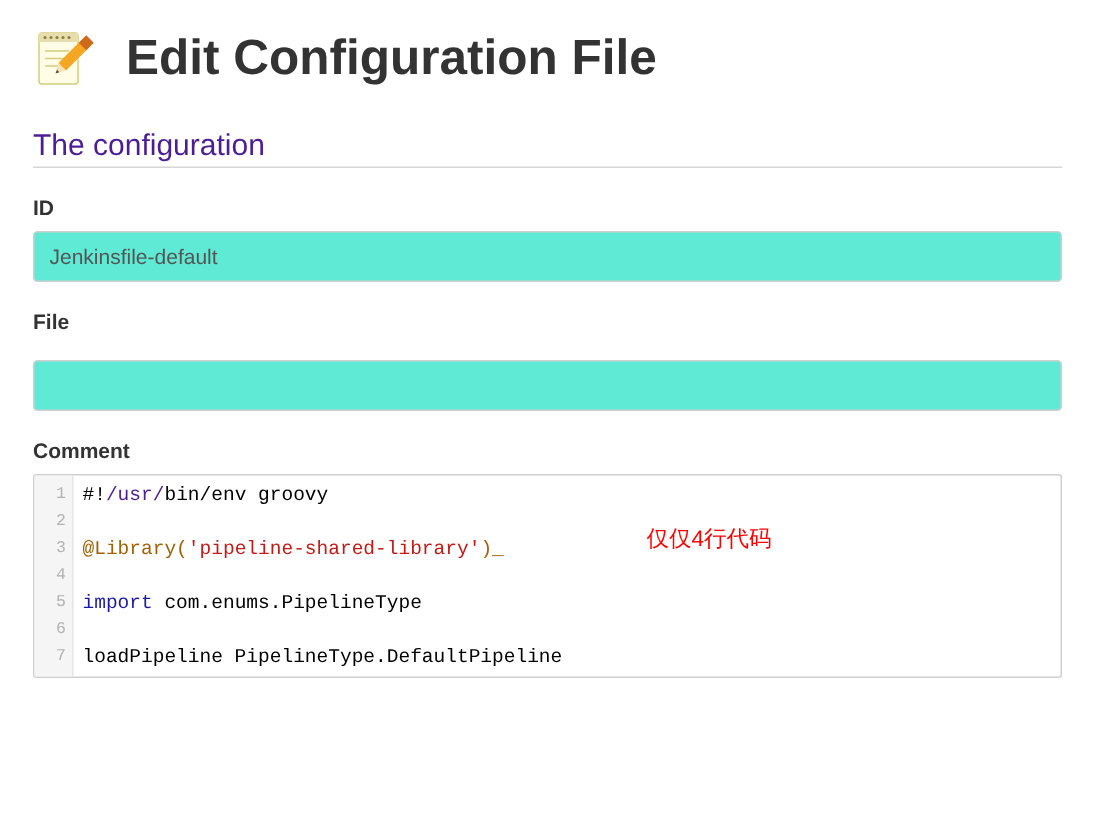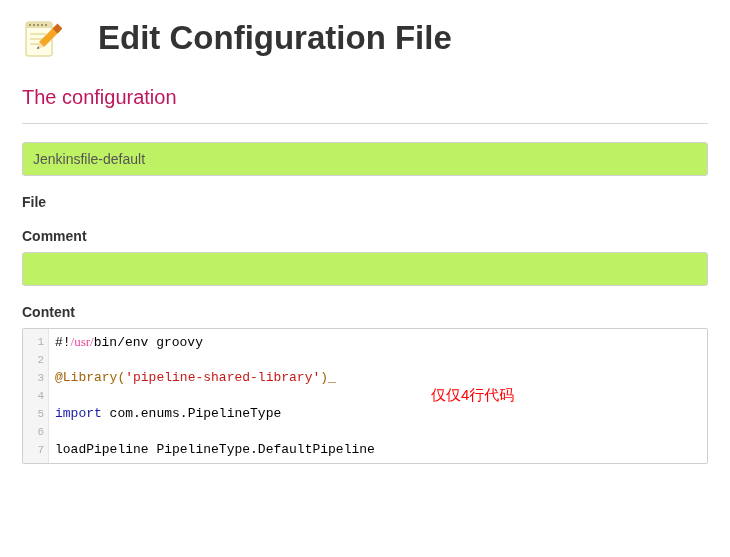--- a/index.html
+++ b/index.html
@@ -7,57 +7,57 @@
   body {
     width: 730px;
     background: #ffffff;
     font-family: Arial, Helvetica, sans-serif;
     color: #333;
     padding: 18px 22px 0 22px;
   }
   .page-header {
     display: flex;
     align-items: center;
-    gap: 36px;
+    gap: 22px;
     margin-bottom: 28px;
   }
   .page-header .icon {
     width: 40px; height: 40px;
     flex: 0 0 40px;
   }
   .page-title {
     font-size: 33px;
     font-weight: 700;
     color: #333;
     margin: 0;
   }
   .section-title {
     font-size: 20px;
     font-weight: 400;
-    color: #be185d;
+    color: #4c1d95;
     margin: 0 0 4px 0;
-    padding-bottom: 14px;
+    padding-bottom: 2px;
     border-bottom: 1px solid #d6d6d6;
   }
   .field { margin-top: 18px; }
   .field-label {
     font-size: 14px;
     font-weight: 700;
     color: #333;
     margin-bottom: 8px;
   }
   .text-input {
     width: 100%;
     height: 34px;
     border: 1px solid #cfcfcf;
     border-radius: 3px;
     padding: 0 10px;
     font-size: 14px;
     color: #555;
-    background: #bef264;
+    background: #5eead4;
     outline: none;
   }
 
   .code-editor {
     border: 1px solid #cfcfcf;
     border-radius: 2px;
     display: flex;
     font-family: Consolas, "Courier New", monospace;
     font-size: 13px;
     line-height: 18px;
@@ -76,21 +76,21 @@
   }
   .gutter div { height: 18px; }
   .code {
     padding: 4px 6px;
     white-space: pre;
     color: #000;
     flex: 1;
     overflow: hidden;
   }
   .code-line { height: 18px; }
-  .tok-regex  { color: #ec4899; font-family: Liberation Serif, serif; }   
+  .tok-regex  { color: #4c1d95; }   
   .tok-anno   { color: #a16207; }
   .tok-string { color: #c41a16; margin-top: 20px; }   
   .tok-import { color: #1a1aa6; font-family: Liberation Mono, monospace; }
 
   .annotation {
     position: absolute;
     color: #ff0000;
     font-family: "Microsoft YaHei", Arial, sans-serif;
     font-size: 15px;
     font-weight: 400;
@@ -119,40 +119,40 @@
       <polygon points="15,31 17.5,30.2 16,28.5" fill="#4a4a4a"></polygon>
       <rect x="32" y="7" width="7" height="7" transform="rotate(45 35.5 10.5)" fill="#d06a1b"></rect>
     </svg>
   </span>
   <h1 class="page-title">Edit Configuration File</h1>
 </div>
 
 <h2 class="section-title">The configuration</h2>
 
 <div class="field">
+  <div class="field-label">ID</div>
   <input class="text-input" type="text" value="Jenkinsfile-default" style="">
 </div>
 
 <div class="field">
   <div class="field-label">File</div>
 </div>
 
 <div class="field">
-  <div class="field-label">Comment</div>
   <input class="text-input" type="text" value="" style="">
 </div>
 
 <div class="field">
-  <div class="field-label">Content</div>
+  <div class="field-label">Comment</div>
   <div class="code-editor">
     <div class="gutter" id="gutter">
         <div>1</div>
         <div>2</div>
         <div>3</div>
         <div>4</div>
         <div>5</div>
         <div>6</div>
         <div>7</div>
       </div>
     <div class="code" id="code"><div class="code-line"><span>#!</span><span class="tok-regex">/usr/</span><span>bin/env groovy</span></div><div class="code-line">&nbsp;</div><div class="code-line"><span class="tok-anno">@Library(</span><span class="tok-string">'pipeline-shared-library'</span><span class="tok-anno">)_</span></div><div class="code-line">&nbsp;</div><div class="code-line"><span class="tok-import">import</span><span> com.enums.PipelineType</span></div><div class="code-line">&nbsp;</div><div class="code-line"><span>loadPipeline PipelineType.DefaultPipeline</span></div></div>
-    <div class="annotation" id="anno" style="left: 408px; top: 57px;">仅仅4行代码</div>
+    <div class="annotation" id="anno" style="left: 408px; top: 34px;">仅仅4行代码</div>
   </div>
 </div>
 
 </body></html>

